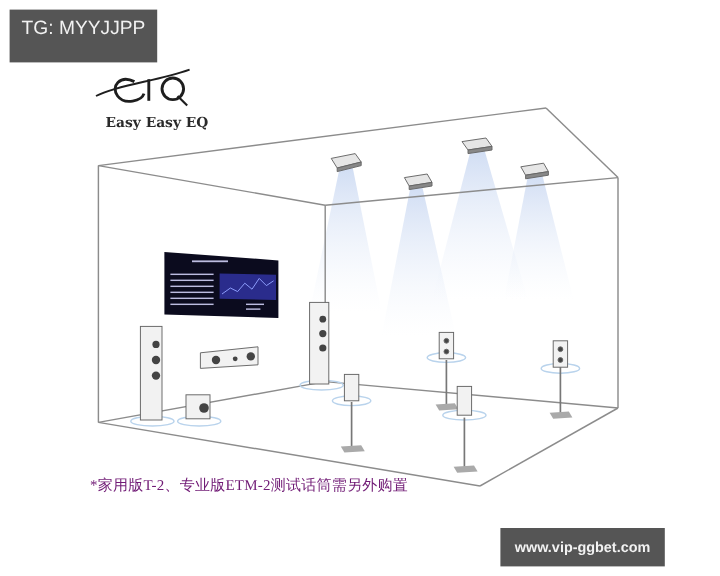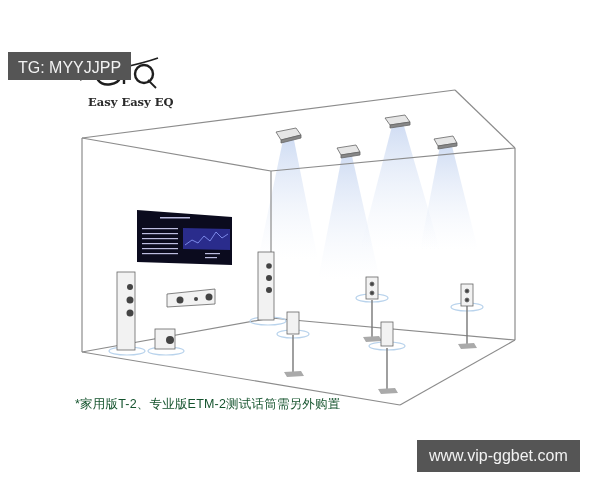--- a/index.html
+++ b/index.html
@@ -1,22 +1,22 @@
 <!DOCTYPE html>
 <html><head>
 <meta charset="utf-8">
 <style>
   html, body { margin:0; padding:0; }
   body { width:600px; height:480px; background:#ffffff; position:relative; overflow:hidden; font-family:"DejaVu Sans", sans-serif; }
   .scene { position:absolute; left:0; top:0; width:600px; height:480px; }
   .wm { position:absolute; background:#555555; color:#f2f2f2; font-family:"Liberation Sans", sans-serif; font-size:16px; line-height:32px; padding:0 10px; }
-  .wm-tl { left:8px; top:8px; height:28px;margin-top:44px; }
-  .wm-br { left:417px; top:440px; height:32px; font-size:16px; padding:0 12px; }
+  .wm-tl { left:8px; top:8px; height:44px; }
+  .wm-br { left:417px; top:440px; height:32px; font-size:12px; padding:0 12px;font-weight:bold; }
   .logo-text { position:absolute; left:88px; top:95px; font-family:"DejaVu Serif", serif; font-weight:bold; font-size:11.5px; color:#2a2a2a; }
-  .note { position:absolute; left:75px; top:396px; font-family:Liberation Sans, sans-serif; font-size:12.5px; color:#14532d; letter-spacing:0.2px; }
+  .note { position:absolute; left:75px; top:396px; font-family:Liberation Serif, serif; font-size:12.5px; color:#701a75; letter-spacing:0.2px; }
 </style>
 </head>
 <body>
 
 <div class="scene">
 <svg width="600" height="480" viewBox="0 0 600 480" xmlns="http://www.w3.org/2000/svg">
   <defs>
     <linearGradient id="beam" x1="0" y1="0" x2="0" y2="1">
       <stop offset="0" stop-color="#cfdcf3" stop-opacity="0.95"></stop>
       <stop offset="1" stop-color="#eef3fb" stop-opacity="0"></stop>

